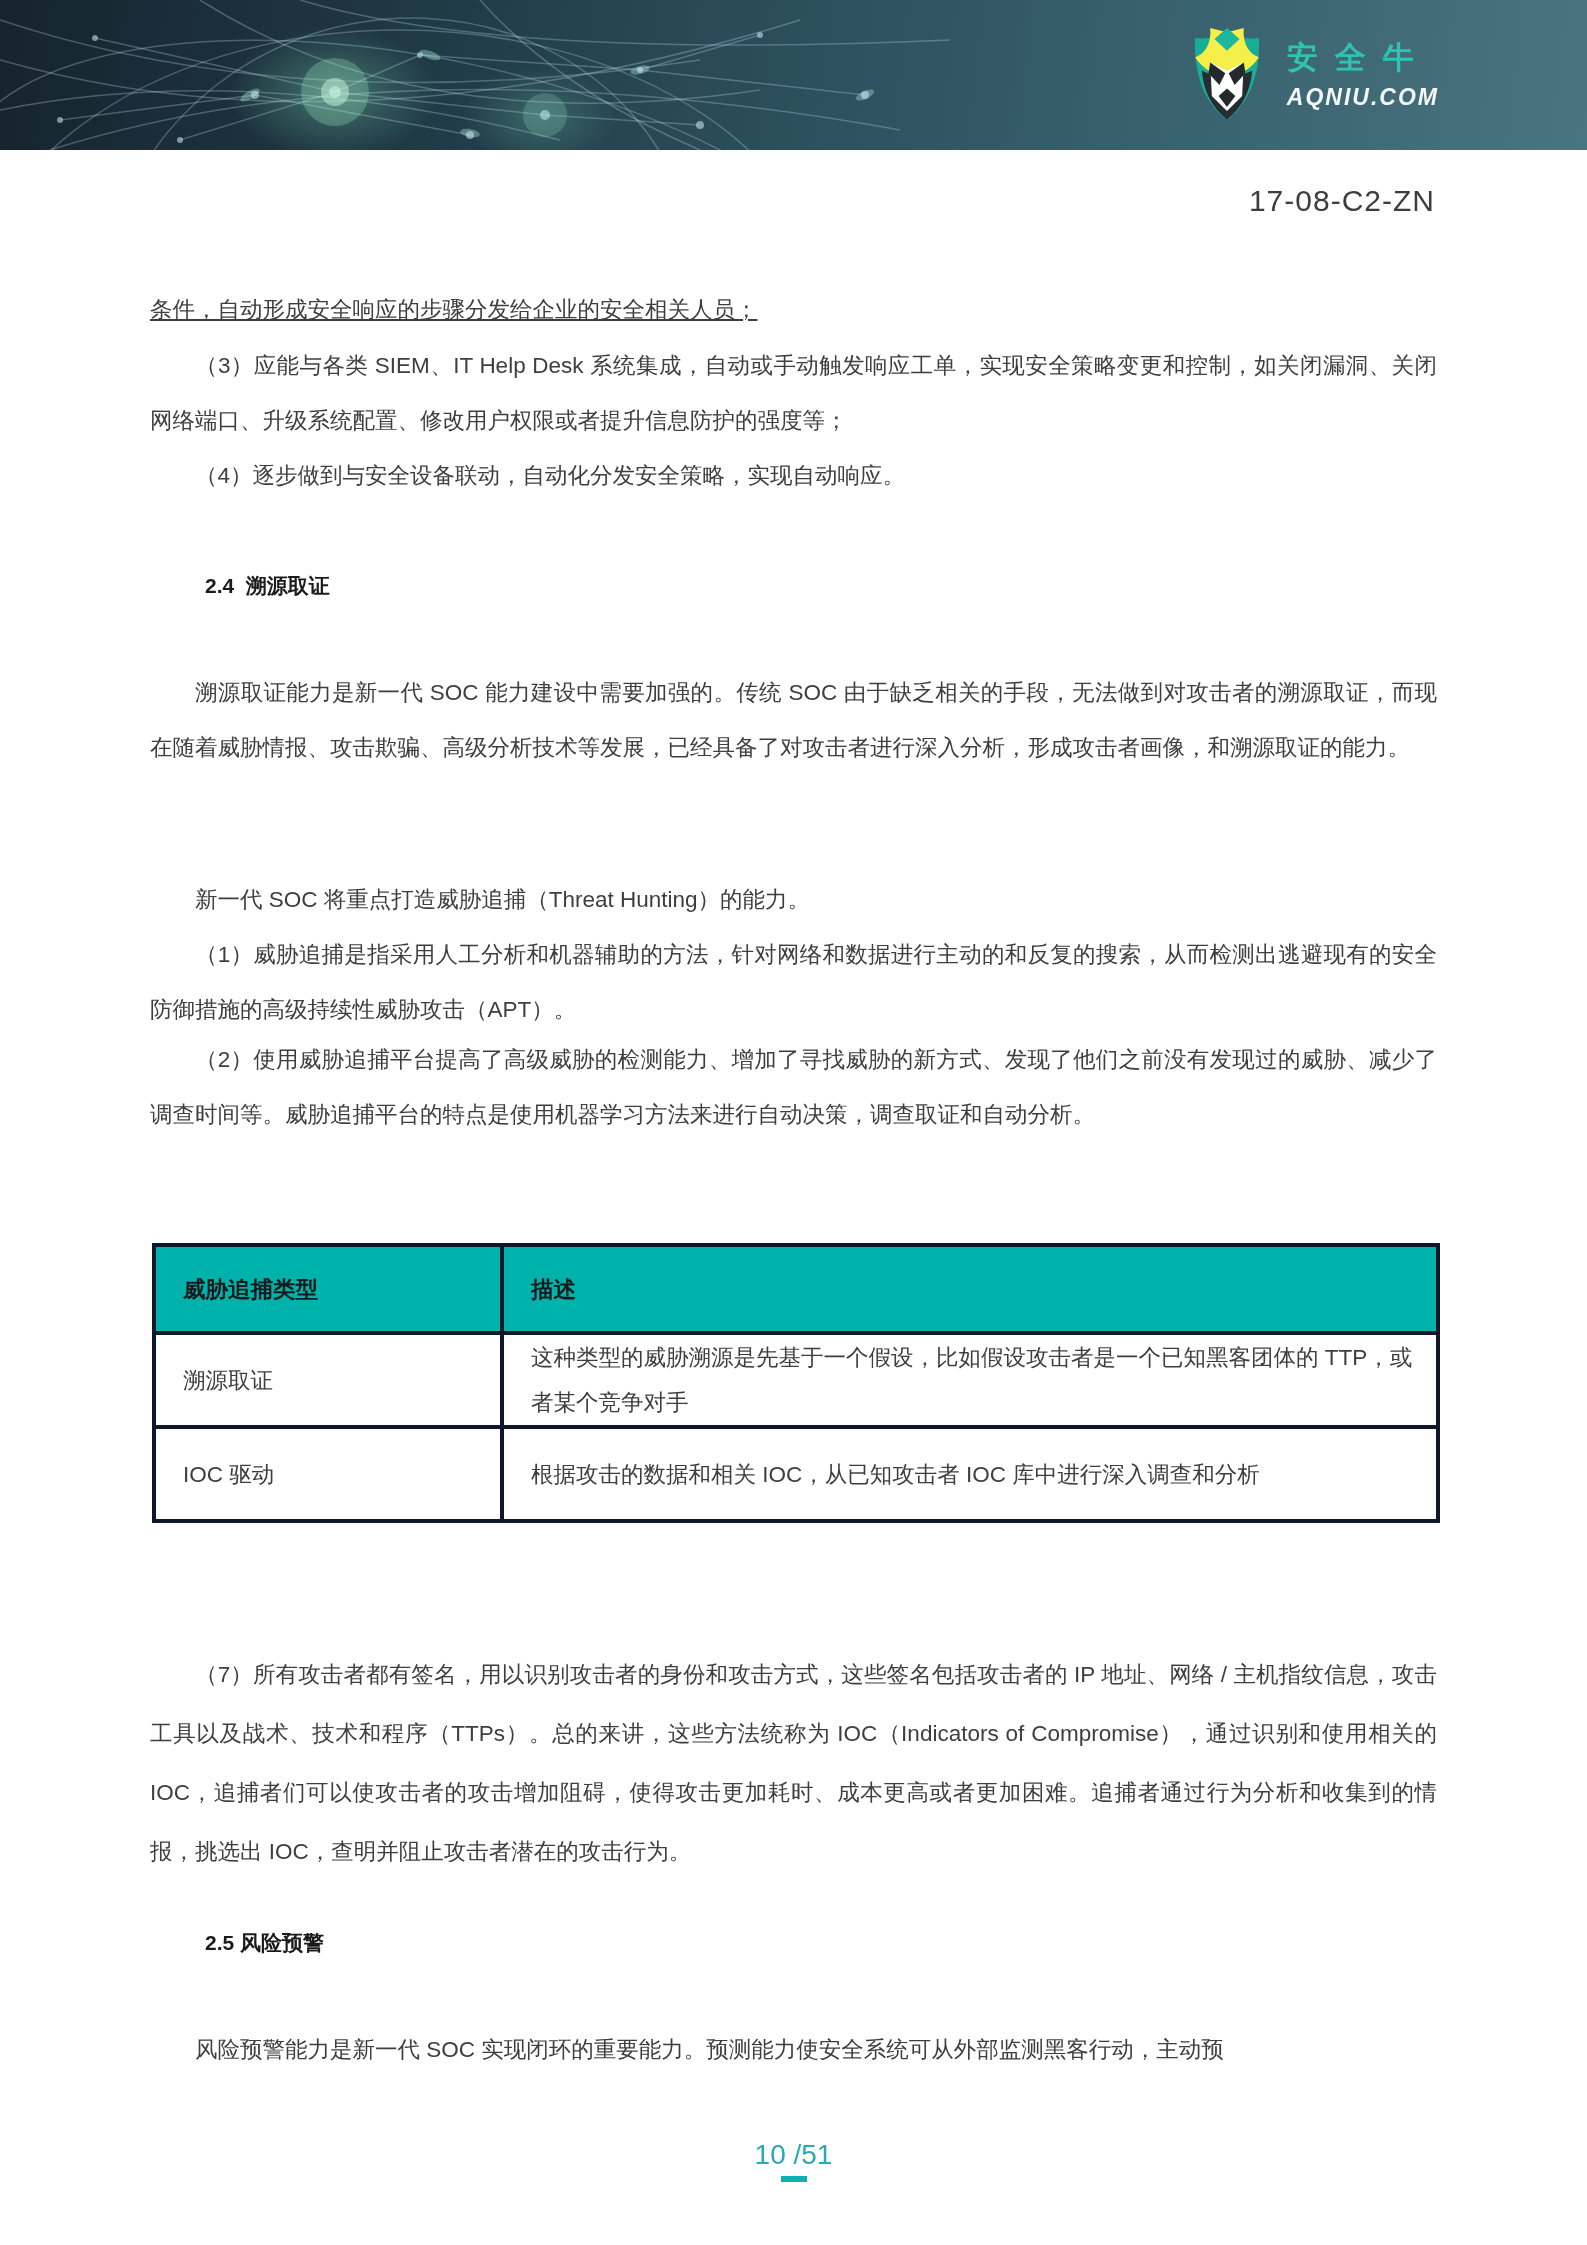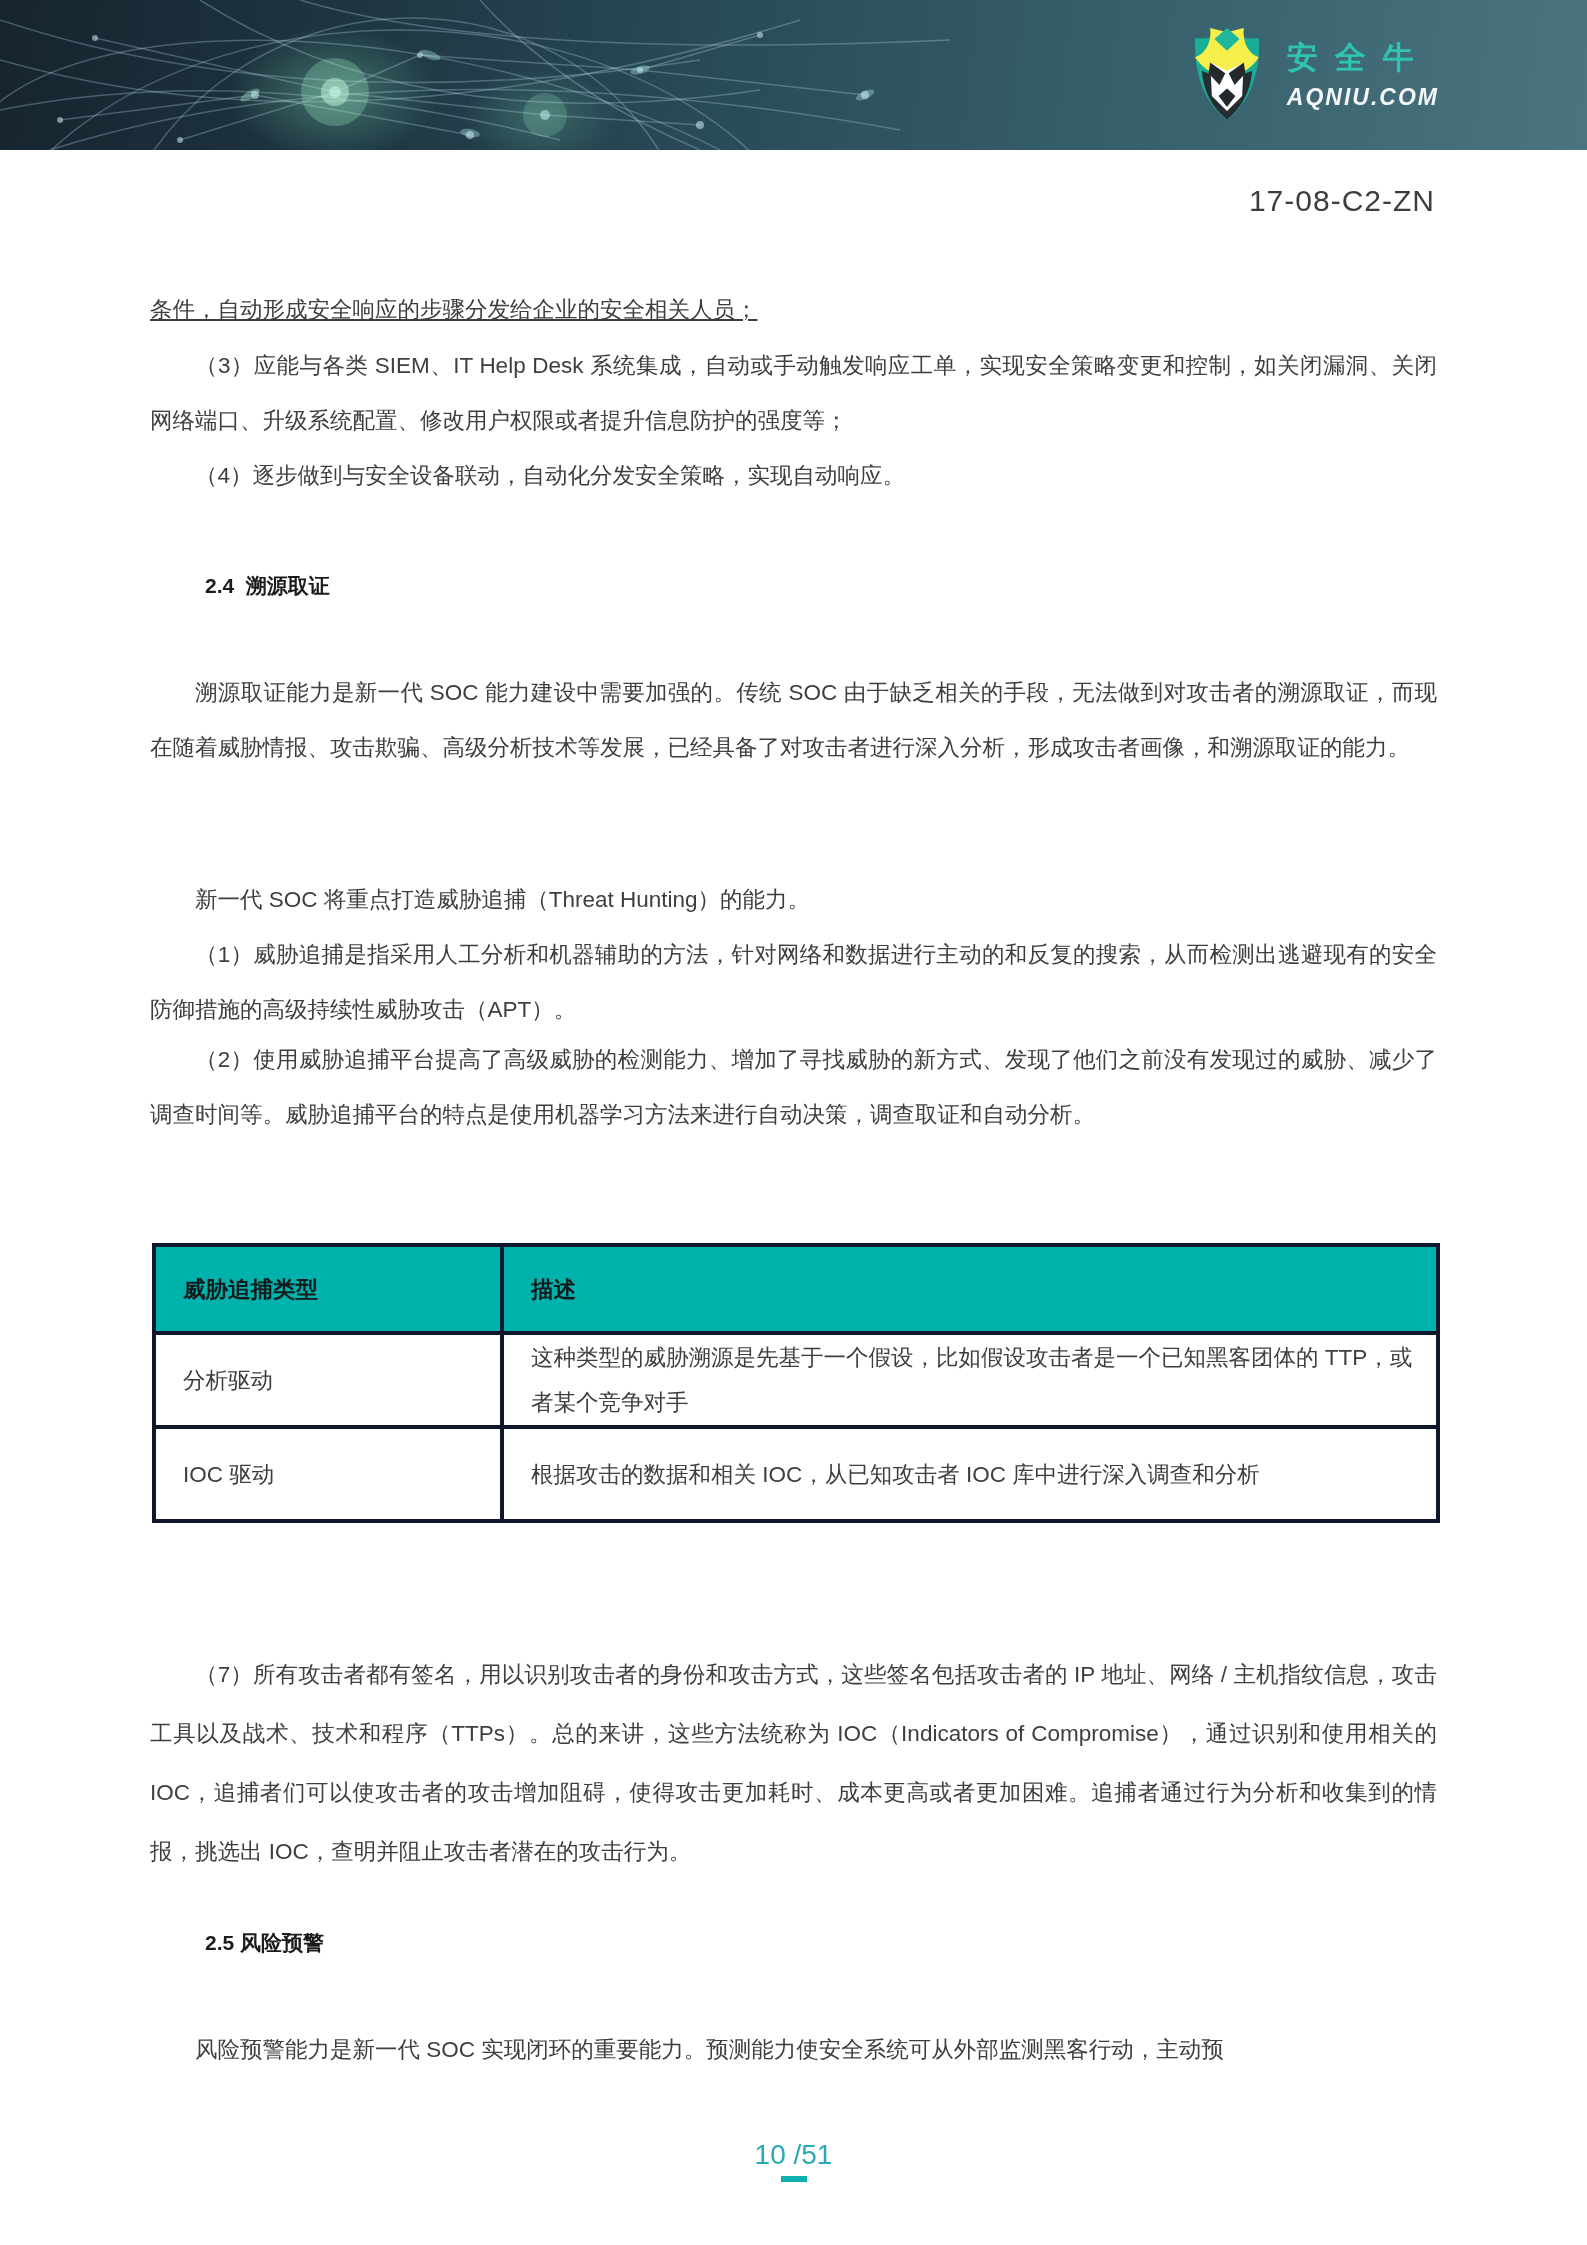--- a/index.html
+++ b/index.html
@@ -179,21 +179,21 @@
         <col class="col-desc">
       </colgroup>
     <thead>
       <tr>
         <th>威胁追捕类型</th>
         <th>描述</th>
       </tr>
     </thead>
     <tbody>
       <tr>
-        <td>分析驱动</td>
+        <td>溯源取证</td>
         <td>这种类型的威胁溯源是先基于一个假设，比如假设攻击者是一个已知黑客团体的 TTP，或者某个竞争对手</td>
       </tr>
       <tr>
         <td>IOC 驱动</td>
         <td>根据攻击的数据和相关 IOC，从已知攻击者 IOC 库中进行深入调查和分析</td>
       </tr>
     </tbody>
   </table>
 
   <div class="para indent p-point3">（7）所有攻击者都有签名，用以识别攻击者的身份和攻击方式，这些签名包括攻击者的 IP 地址、网络 / 主机指纹信息，攻击工具以及战术、技术和程序（TTPs）。总的来讲，这些方法统称为 IOC（Indicators of Compromise），通过识别和使用相关的 IOC，追捕者们可以使攻击者的攻击增加阻碍，使得攻击更加耗时、成本更高或者更加困难。追捕者通过行为分析和收集到的情报，挑选出 IOC，查明并阻止攻击者潜在的攻击行为。</div>

